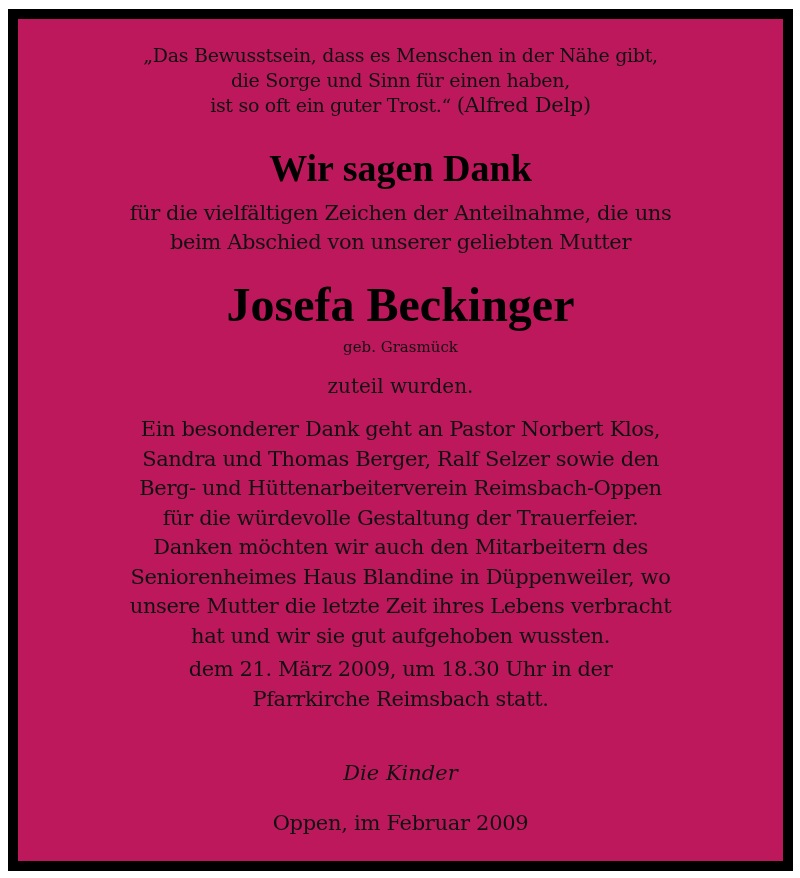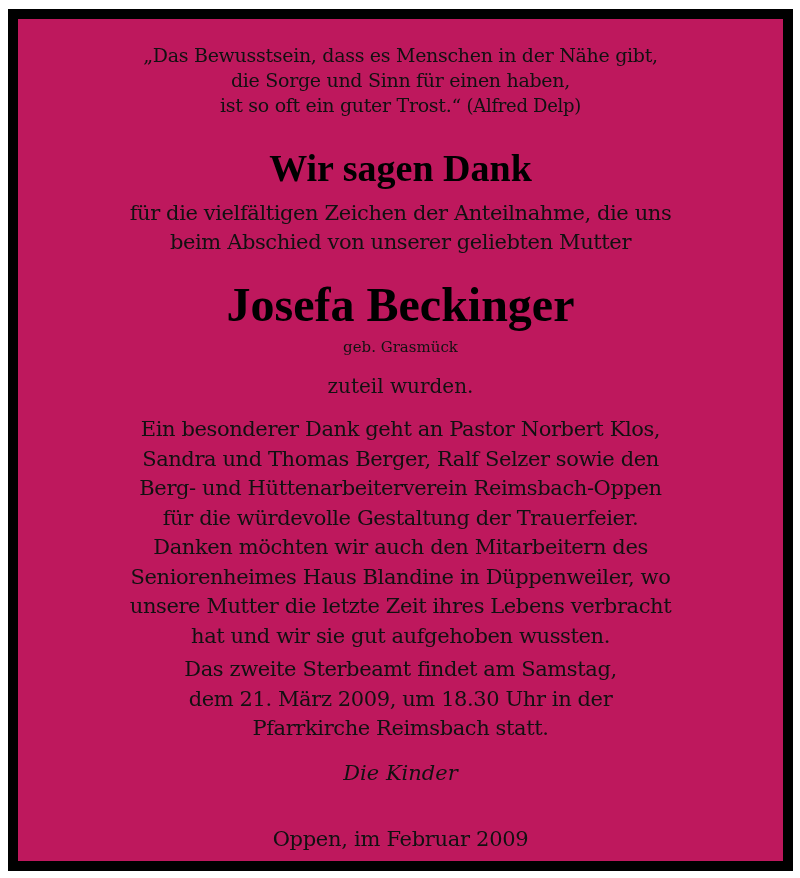--- a/index.html
+++ b/index.html
@@ -33,21 +33,21 @@
     }
     .quote {
       position: absolute;
       left: 0; right: 0;
       top: 24px;
       font-size: 19px;
       line-height: 25px;
       letter-spacing: -0.3px;
     }
     .quote .author {
-      font-size: 18px;
+      font-size: 21px;
     }
     .heading {
       position: absolute;
       left: 0; right: 0;
       top: 127px;
       font-family: "Liberation Serif", "DejaVu Serif", serif;
       font-weight: bold;
       font-size: 38px;
       line-height: 44px;
       letter-spacing: 0px;
@@ -110,21 +110,20 @@
       line-height: 28px;
       font-style: italic;
     }
     .place-date {
       position: absolute;
       left: 0; right: 0;
       top: 790px;
       font-size: 21px;
       line-height: 28px;
       letter-spacing: -0.3px;
-      margin-top: 16px;
     }
     .line { display: block; white-space: nowrap; }
   </style>
 </head>
 <body>
 
 <div class="frame">
   <div class="content">
 
     <div class="quote">
@@ -151,21 +150,20 @@
       <span class="line">Sandra und Thomas Berger, Ralf Selzer sowie den</span>
       <span class="line">Berg- und Hüttenarbeiterverein Reimsbach-Oppen</span>
       <span class="line">für die würdevolle Gestaltung der Trauerfeier.</span>
       <span class="line">Danken möchten wir auch den Mitarbeitern des</span>
       <span class="line">Seniorenheimes Haus Blandine in Düppenweiler, wo</span>
       <span class="line">unsere Mutter die letzte Zeit ihres Lebens verbracht</span>
       <span class="line">hat und wir sie gut aufgehoben wussten.</span>
     </div>
 
     <div class="service">
-      <span class="line">Das zweite Sterbeamt findet am Samstag,</span>
       <span class="line">dem 21. März 2009, um 18.30 Uhr in der</span>
       <span class="line">Pfarrkirche Reimsbach statt.</span>
     </div>
 
     <div class="signature">Die Kinder</div>
 
     <div class="place-date">Oppen, im Februar 2009</div>
 
   </div>
 </div>

